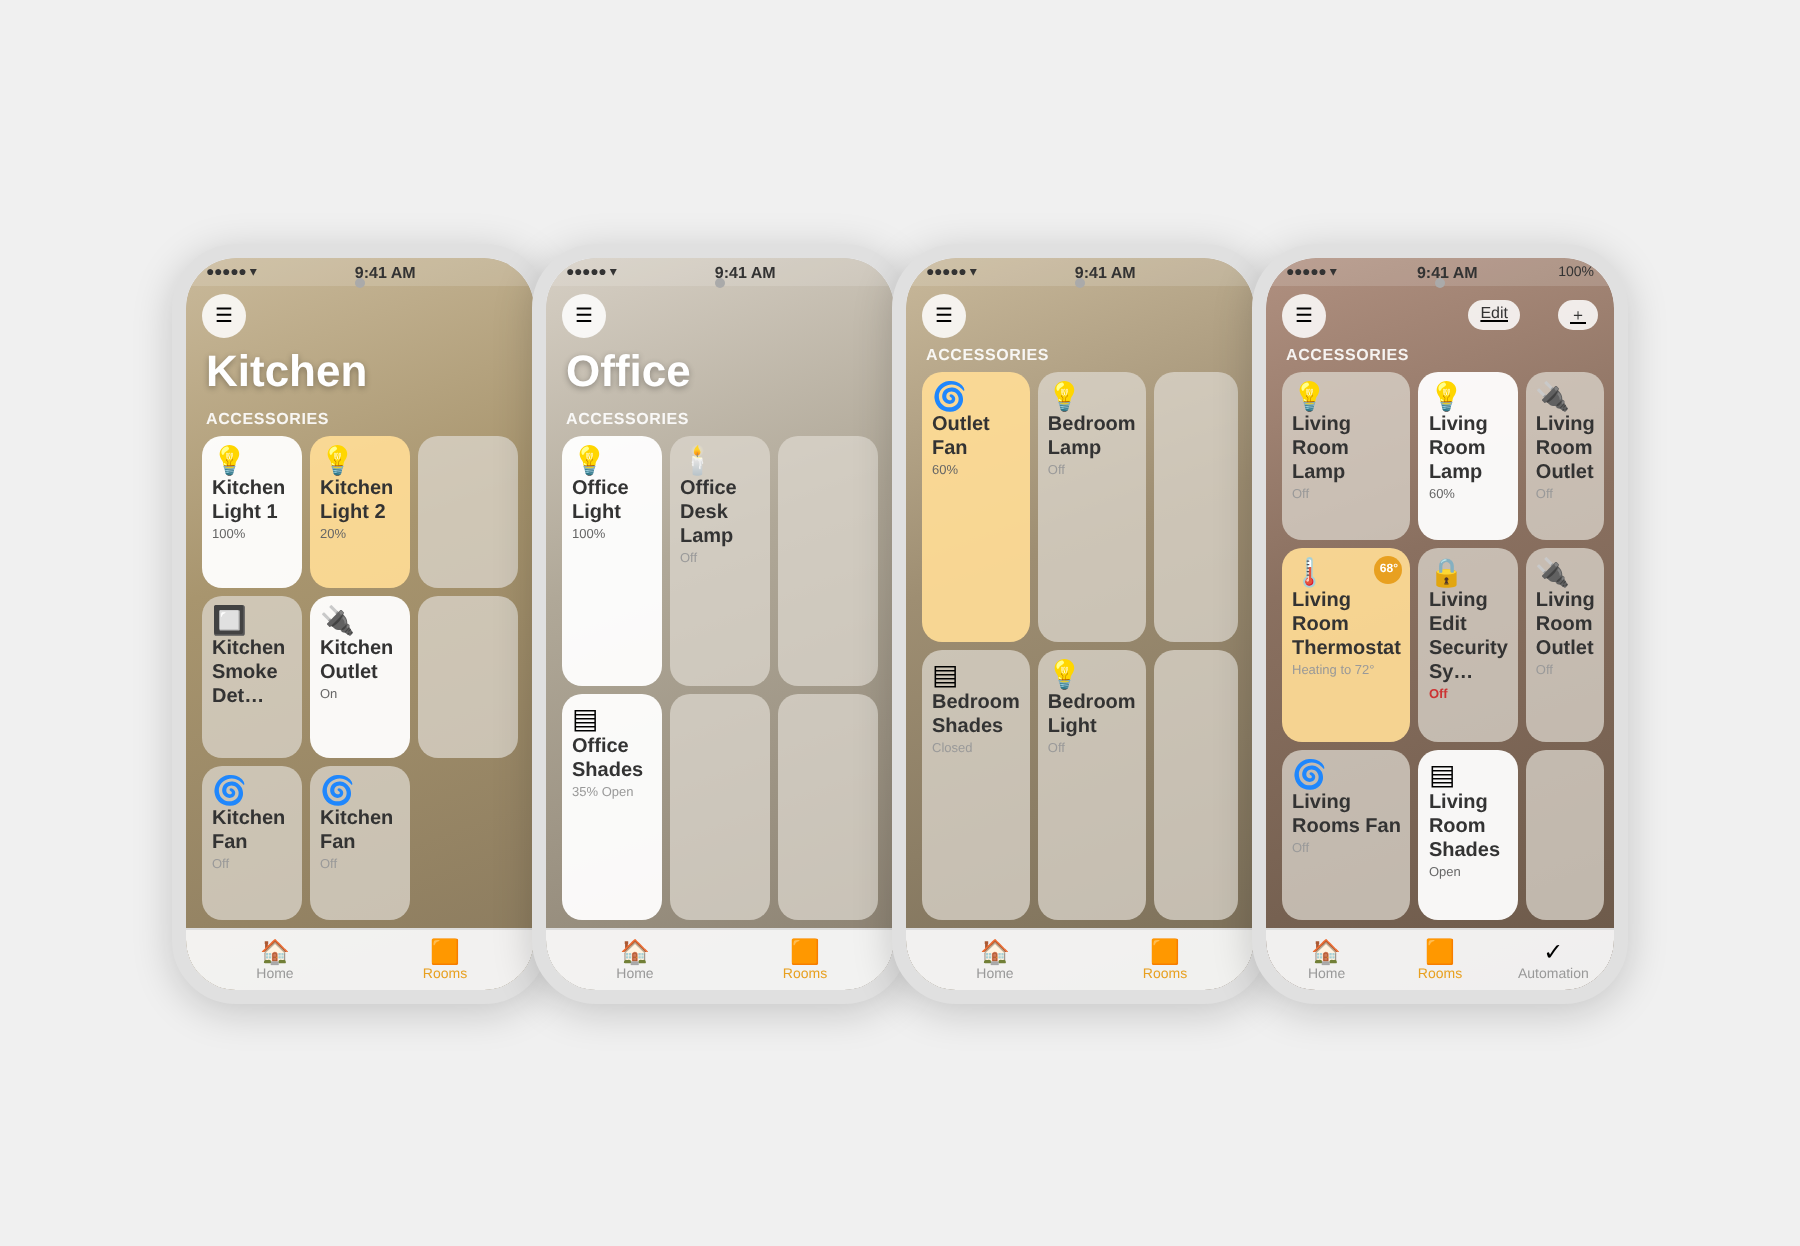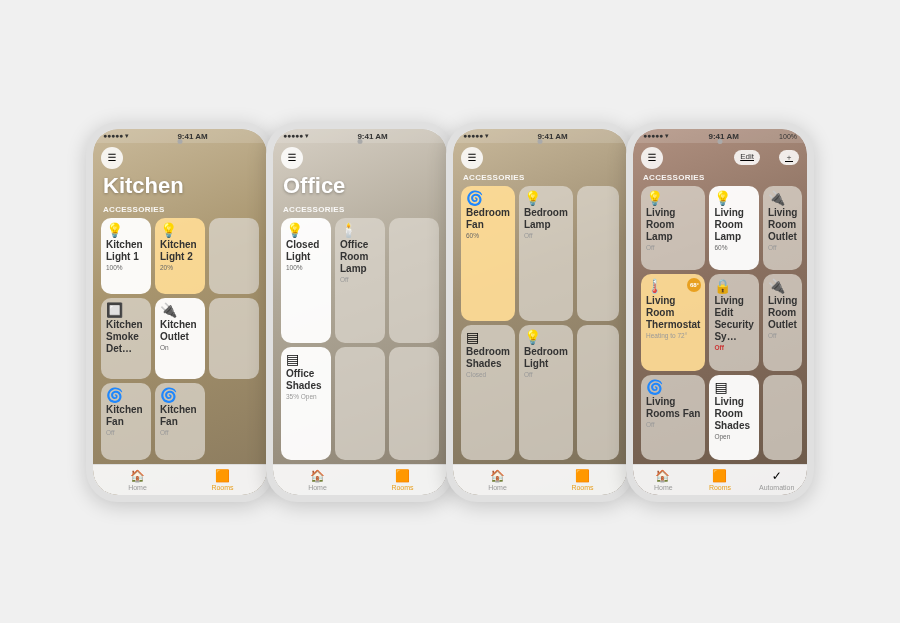--- a/index.html
+++ b/index.html
@@ -321,27 +321,27 @@
           <div class="room-nav">
     <div class="nav-icon">☰</div>
 
   </div>
           <div class="room-title">Office</div>
           <div class="accessories-label">Accessories</div>
           <div class="accessories-grid">
             <div class="tile active">
 
         <div class="tile-icon">💡</div>
-        <div class="tile-name">Closed Light</div>
+        <div class="tile-name">Office Light</div>
         <div class="tile-status on">100%</div>
       </div>
             <div class="tile dim">
 
         <div class="tile-icon">🕯️</div>
-        <div class="tile-name">Office Room Lamp</div>
+        <div class="tile-name">Office Desk Lamp</div>
         <div class="tile-status off">Off</div>
       </div>
             <div class="tile dim"></div>
             <div class="tile active">
 
         <div class="tile-icon">▤</div>
         <div class="tile-name">Office Shades</div>
         <div class="tile-status off">35% Open</div>
       </div>
             <div class="tile dim"></div>
@@ -374,21 +374,21 @@
   </div>
           <div class="room-nav">
     <div class="nav-icon">☰</div>
 
   </div>
           <div class="accessories-label">Accessories</div>
           <div class="accessories-grid">
             <div class="tile highlighted">
 
         <div class="tile-icon">🌀</div>
-        <div class="tile-name">Bedroom Fan</div>
+        <div class="tile-name">Outlet Fan</div>
         <div class="tile-status on">60%</div>
       </div>
             <div class="tile dim">
 
         <div class="tile-icon">💡</div>
         <div class="tile-name">Bedroom Lamp</div>
         <div class="tile-status off">Off</div>
       </div>
             <div class="tile dim"></div>
             <div class="tile dim">

